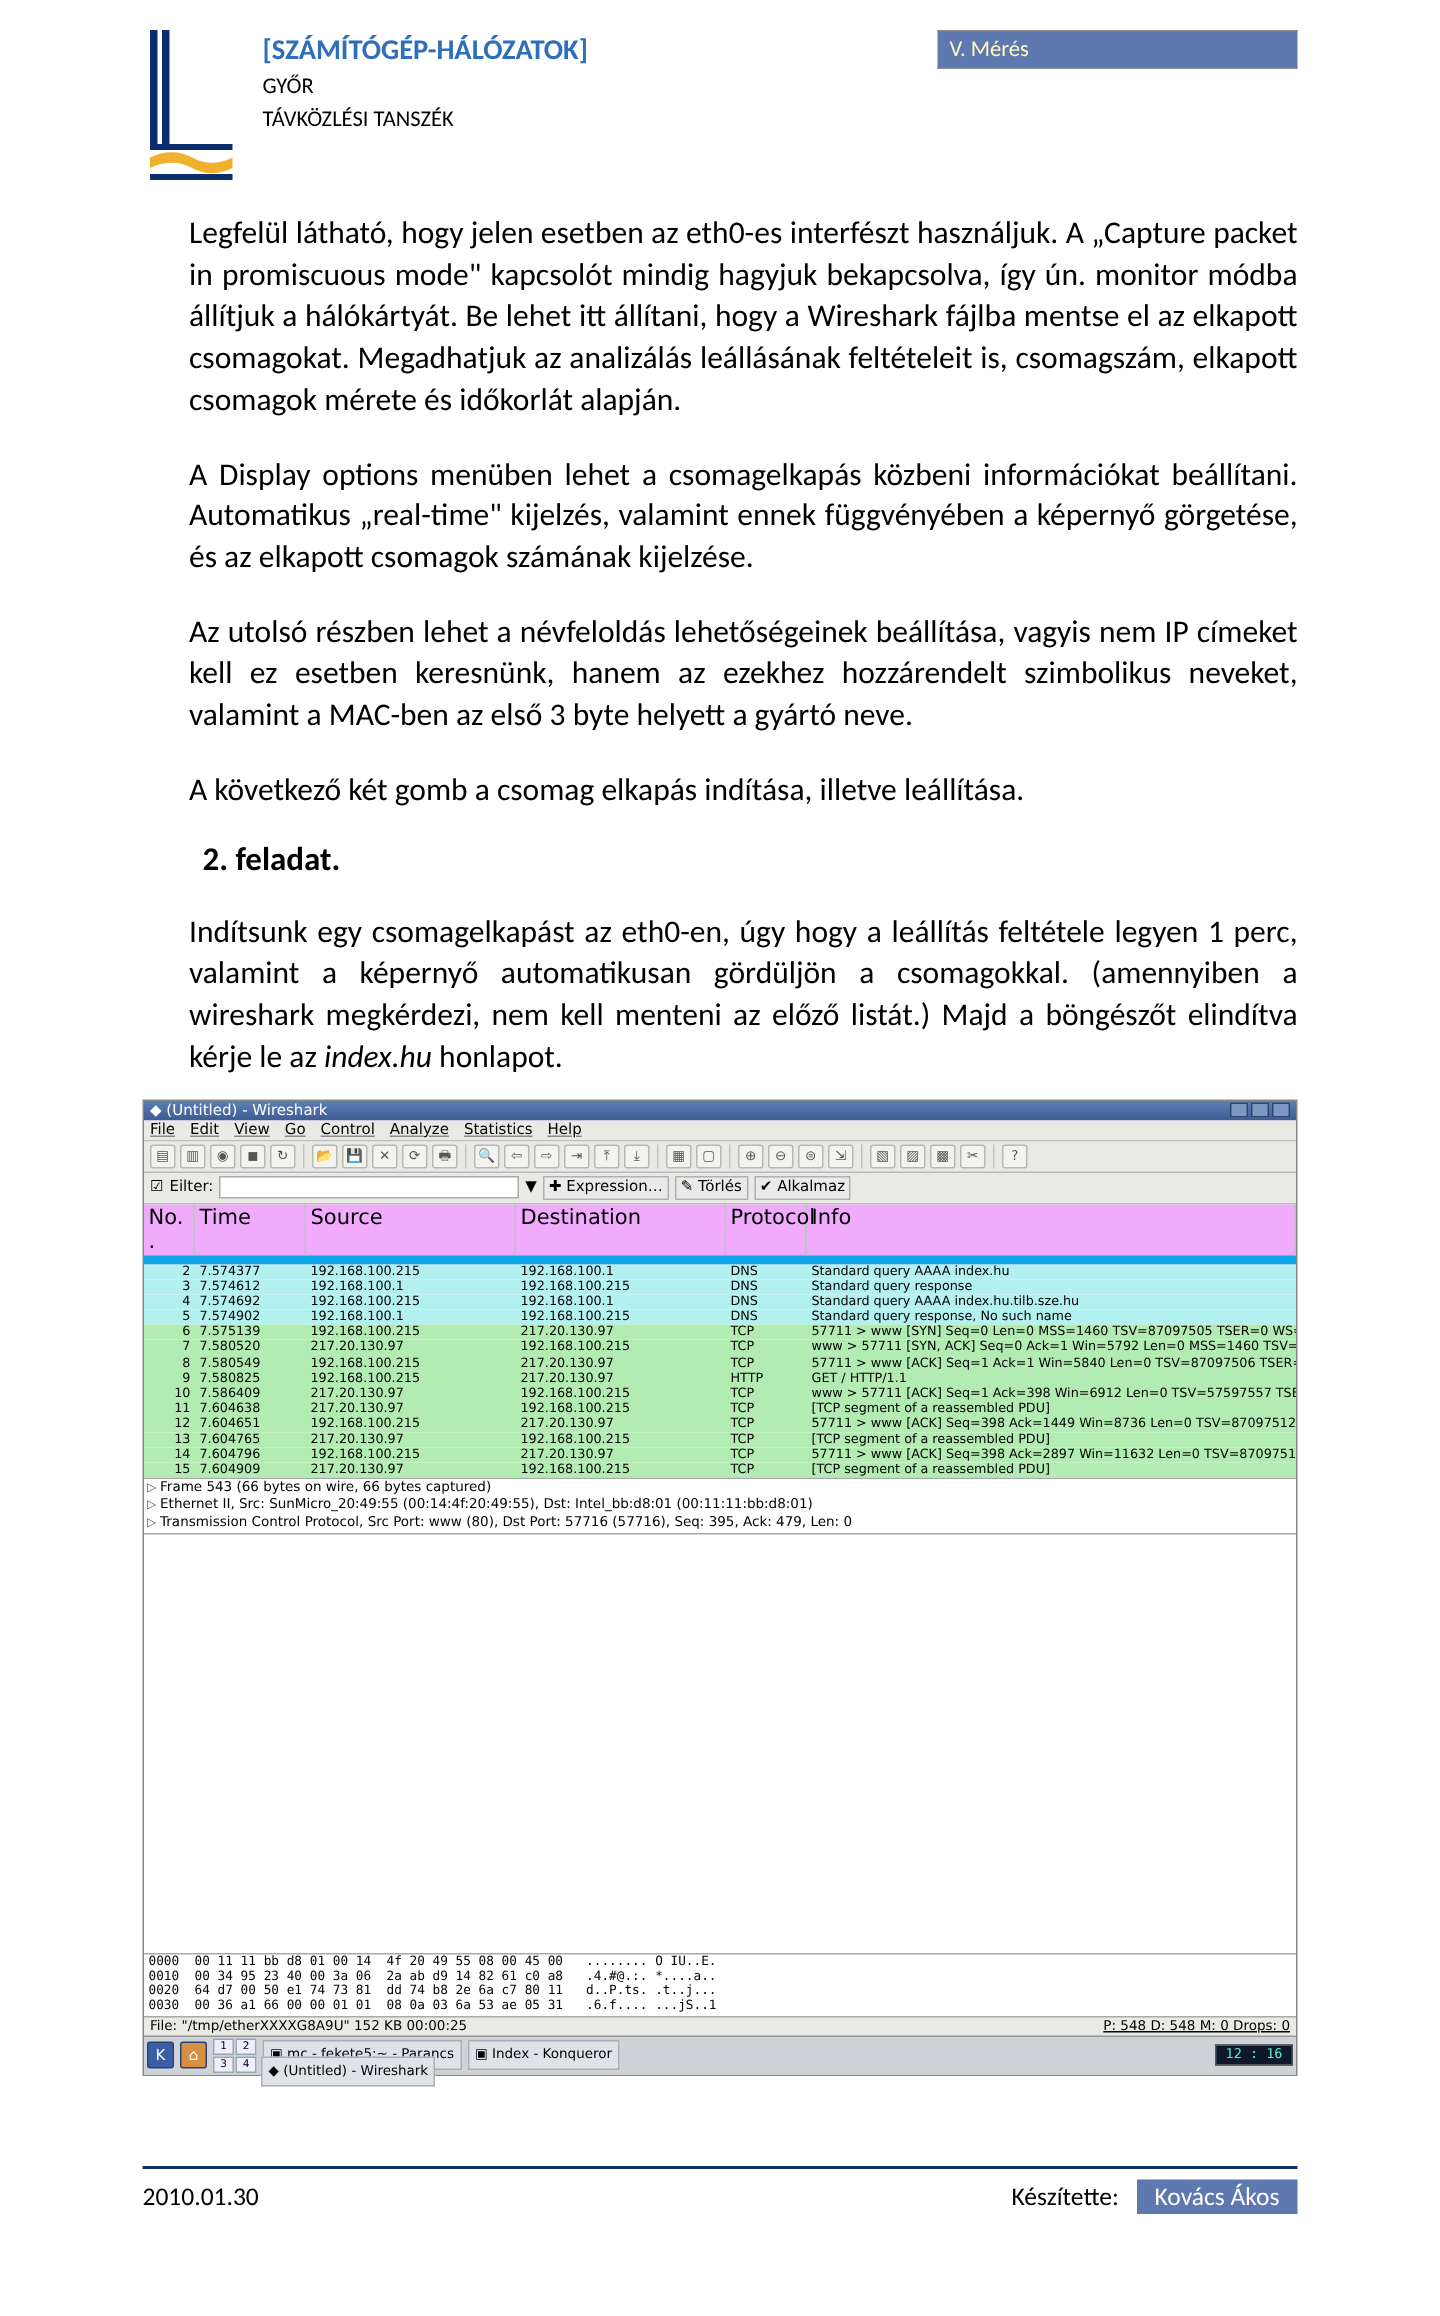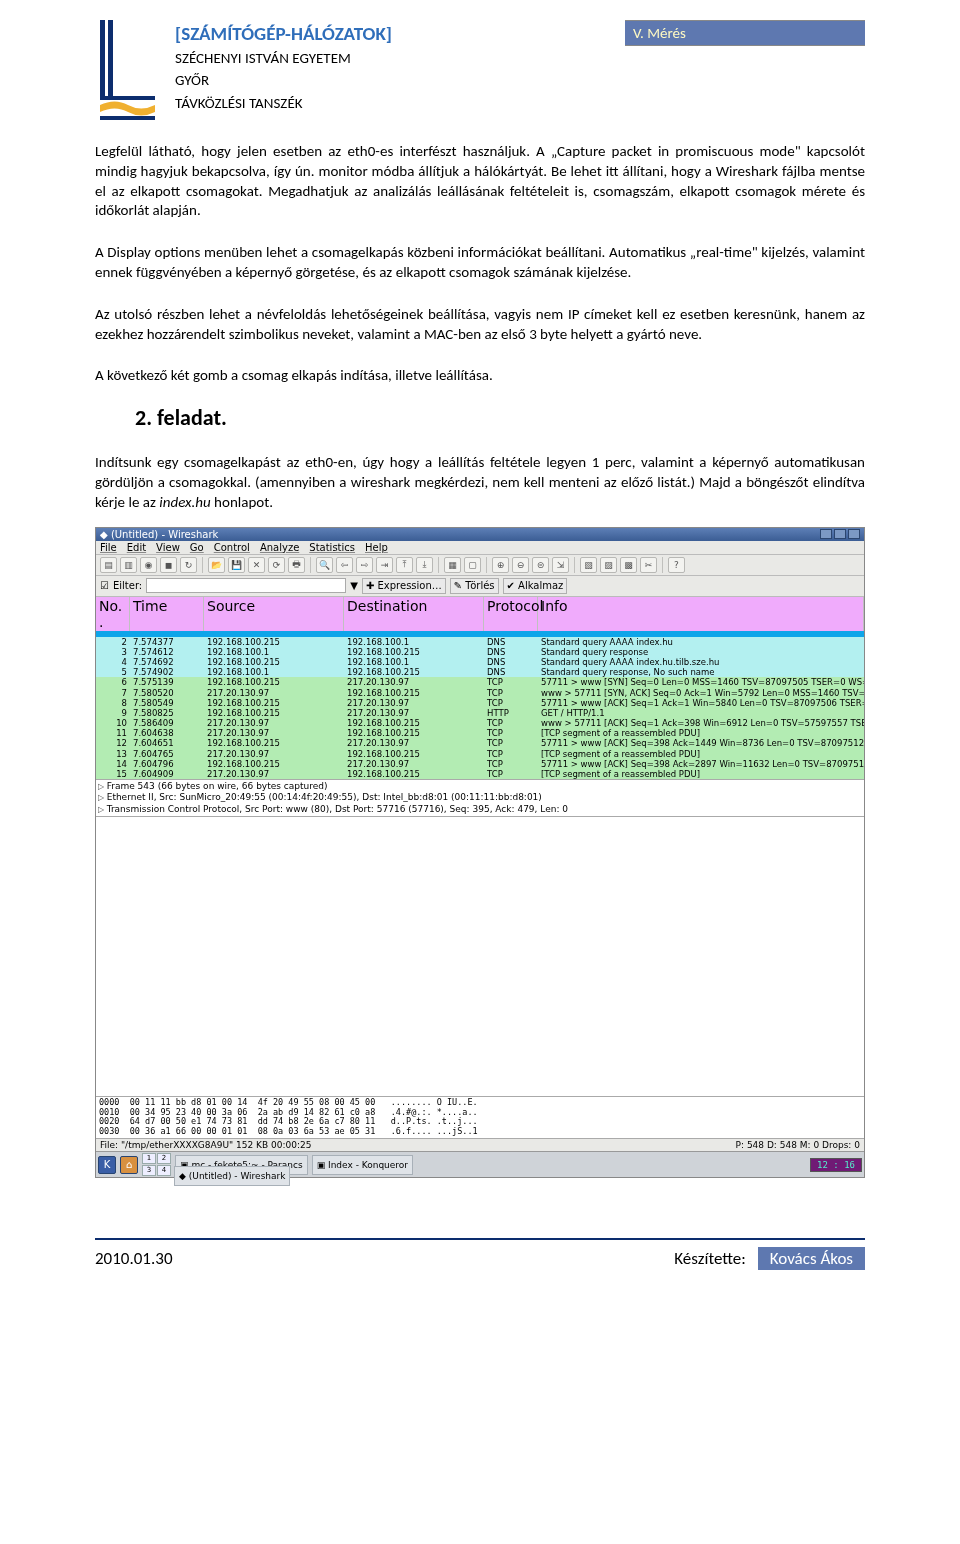--- a/index.html
+++ b/index.html
@@ -5,21 +5,21 @@
   * { box-sizing: border-box; margin: 0; padding: 0; }
   body { font-family: Calibri, Arial, sans-serif; background: #fff; width: 960px; }
   .page { width: 960px; padding: 0 95px 40px 95px; position: relative; }
   .header-bar { display: flex; align-items: flex-start; margin-top: 20px; }
   .logo { width: 70px; height: 100px; margin-right: 10px; }
   .header-text { flex: 1; }
   .title-row { display: flex; align-items: center; }
   .doc-title { color: #2f6eba; font-weight: bold; font-size: 19px; font-variant: small-caps; }
   .header-badge { background: #5e78b0; color: #fef9c3; padding: 3px 30px 3px 8px; font-size: 15px; margin-left: auto; width: 240px; border-top:1px solid #888; border-bottom:1px solid #888;}
   .subhead { font-size: 15px; font-variant: small-caps; line-height: 1.35; margin-top: 2px; }
-  .body-text { font-size: 15px; text-align: justify; line-height: 1.32; }
+  .body-text { font-size: 21px; text-align: justify; line-height: 1.32; margin-left: 31px; }
   .para { margin-top: 22px; }
   .task-label { font-weight: bold; margin: 18px 0 0 40px; font-size: 22px; }
   .screenshot { margin-top: 14px; border: 1px solid #888; font-family: "DejaVu Sans", Arial, sans-serif; font-size: 9px; width: 770px; }
   .ws-titlebar { background: linear-gradient(#5d7fb6,#3b5d94); color:#fff; padding:1px 4px; display:flex; align-items:center; font-size:10px;}
   .ws-titlebar .t-icons { margin-left:auto; display:flex; gap:2px;}
   .ws-titlebar .t-icons span{width:12px;height:10px;background:#7c99c4;border:1px solid #2c466f;}
   .ws-menubar { background:#e9e9e6; padding:1px 4px; font-size:10px; display:flex; gap:10px; border-bottom:1px solid #bbb;}
   .ws-menubar span{text-decoration:underline; text-decoration-color:#888; text-underline-offset:1px;}
   .ws-toolbar { background:#e9e9e6; padding:2px 4px; display:flex; gap:3px; border-bottom:1px solid #bbb; flex-wrap:wrap;}
   .ws-toolbar .tbtn{width:17px;height:16px;background:#f3f3f0;border:1px solid #b8b8b5;border-radius:2px;display:flex;align-items:center;justify-content:center;font-size:9px;color:#555;}
@@ -33,27 +33,27 @@
   .ws-rows{max-height:155px;}
   .ws-row{display:flex;font-size:8.5px;line-height:1.2;}
   .ws-row div{padding:0 3px;white-space:nowrap;overflow:hidden;}
   .row-cyan{background:#b3f0f0;}
   .row-green{background:#b3ecb3;}
   .ws-detail{background:#fff;border-top:1px solid #aaa;padding:1px 2px;font-size:9px;line-height:1.25;}
   .ws-detail div::before{content:"▷ ";color:#555;font-size:8px;}
   .ws-blank{height:280px;background:#fff;border-top:1px solid #aaa;}
   .ws-hex{background:#fff;border-top:1px solid #aaa;font-family:monospace;font-size:8.5px;padding:1px 3px;line-height:1.15;white-space:pre;}
   .ws-status{background:#e9e9e6;border-top:1px solid #aaa;display:flex;font-size:9px;padding:1px 4px;}
-  .ws-status div:last-child{margin-left:auto;}
+  .ws-status div:last-child{margin-left:auto;text-decoration:underline;}
   .taskbar{background:#cfd3d8;border-top:1px solid #999;display:flex;align-items:center;padding:1px 2px;font-size:9px;gap:4px;}
   .taskbar .kbtn{width:18px;height:18px;background:#3a5ea6;border:1px solid #274472;border-radius:2px;display:flex;align-items:center;justify-content:center;color:#fff;font-size:10px;}
   .taskbar .desk{display:grid;grid-template-columns:14px 14px;grid-template-rows:11px 11px;gap:1px;}
   .taskbar .desk span{background:#eef;border:1px solid #9aa;font-size:7px;text-align:center;}
   .taskbar .tbitem{background:#dfe3e8;border:1px solid #a8b0b8;padding:1px 4px;height:20px;display:flex;align-items:center;}
-  .taskbar .clock{margin-left:auto;background:#701a75;color:#5ec;padding:1px 6px;font-family:monospace;border:1px solid #555;}
+  .taskbar .clock{margin-left:auto;background:#0f172a;color:#5ec;padding:1px 6px;font-family:monospace;border:1px solid #555;}
   .footer-line{border-top:2px solid #0c2d6e;margin-top:60px;padding-top:8px;display:flex;font-size:17px;}
   .footer-auth{margin-left:auto;}
   .footer-name{background:#5e78b0;color:#fff;padding:1px 12px;margin-left:8px;}
 </style>
 </head>
 <body>
 
 <div class="page">
 
   <div class="header-bar">
@@ -62,21 +62,20 @@
       <rect x="13" y="0" width="5" height="78" fill="#0c2d6e"></rect>
       <rect x="5" y="76" width="55" height="4" fill="#0c2d6e"></rect>
       <path d="M5 85 Q20 78 33 85 Q46 92 60 85 L60 92 Q46 99 33 92 Q20 85 5 92 Z" fill="#f0b030"></path>
       <rect x="5" y="96" width="55" height="4" fill="#0c2d6e"></rect>
     </svg>
     <div class="header-text">
       <div class="title-row">
         <span class="doc-title">[SZÁMÍTÓGÉP-HÁLÓZATOK]</span>
         <span class="header-badge">V. Mérés</span>
       </div>
-      <div class="subhead">SZÉCHENYI ISTVÁN EGYETEM</div>
       <div class="subhead">GYŐR</div>
       <div class="subhead">TÁVKÖZLÉSI TANSZÉK</div>
     </div>
   </div>
 
   <p class="body-text para">Legfelül látható, hogy jelen esetben az eth0-es interfészt használjuk. A „Capture packet in promiscuous mode" kapcsolót mindig hagyjuk bekapcsolva, így ún. monitor módba állítjuk a hálókártyát. Be lehet itt állítani, hogy a Wireshark fájlba mentse el az elkapott csomagokat. Megadhatjuk az analizálás leállásának feltételeit is, csomagszám, elkapott csomagok mérete és időkorlát alapján.</p>
   <p class="body-text para">A Display options menüben lehet a csomagelkapás közbeni információkat beállítani. Automatikus „real-time" kijelzés, valamint ennek függvényében a képernyő görgetése, és az elkapott csomagok számának kijelzése.</p>
   <p class="body-text para">Az utolsó részben lehet a névfeloldás lehetőségeinek beállítása, vagyis nem IP címeket kell ez esetben keresnünk, hanem az ezekhez hozzárendelt szimbolikus neveket, valamint a MAC-ben az első 3 byte helyett a gyártó neve.</p>
   <p class="body-text para">A következő két gomb a csomag elkapás indítása, illetve leállítása.</p>
   <p class="task-label">2.   feladat.</p>

